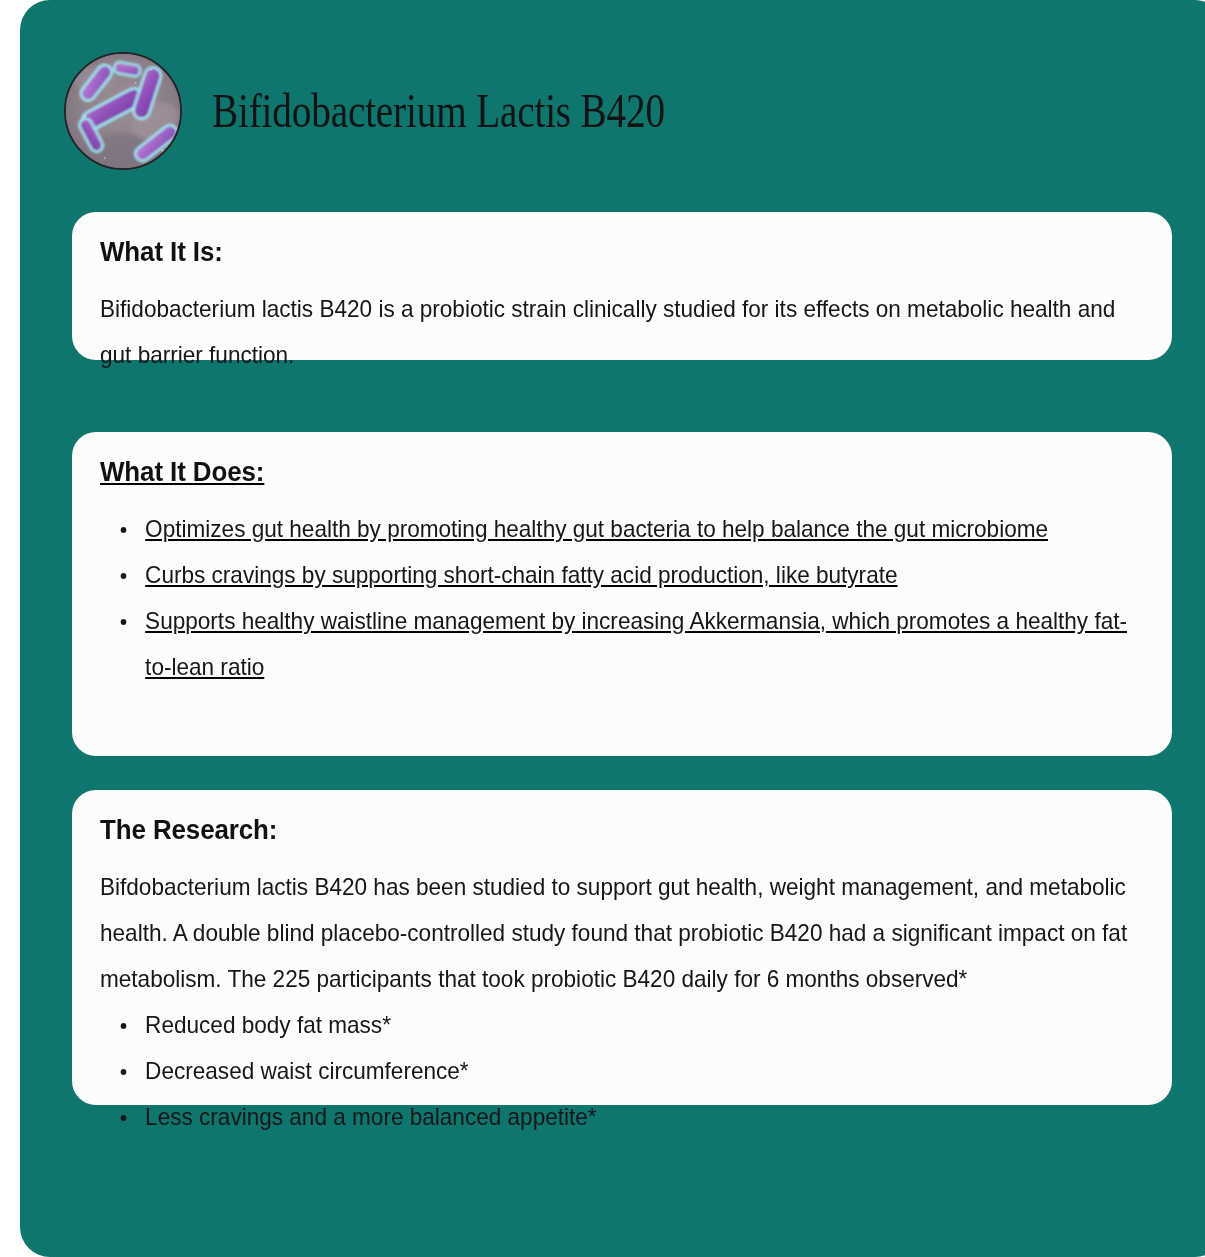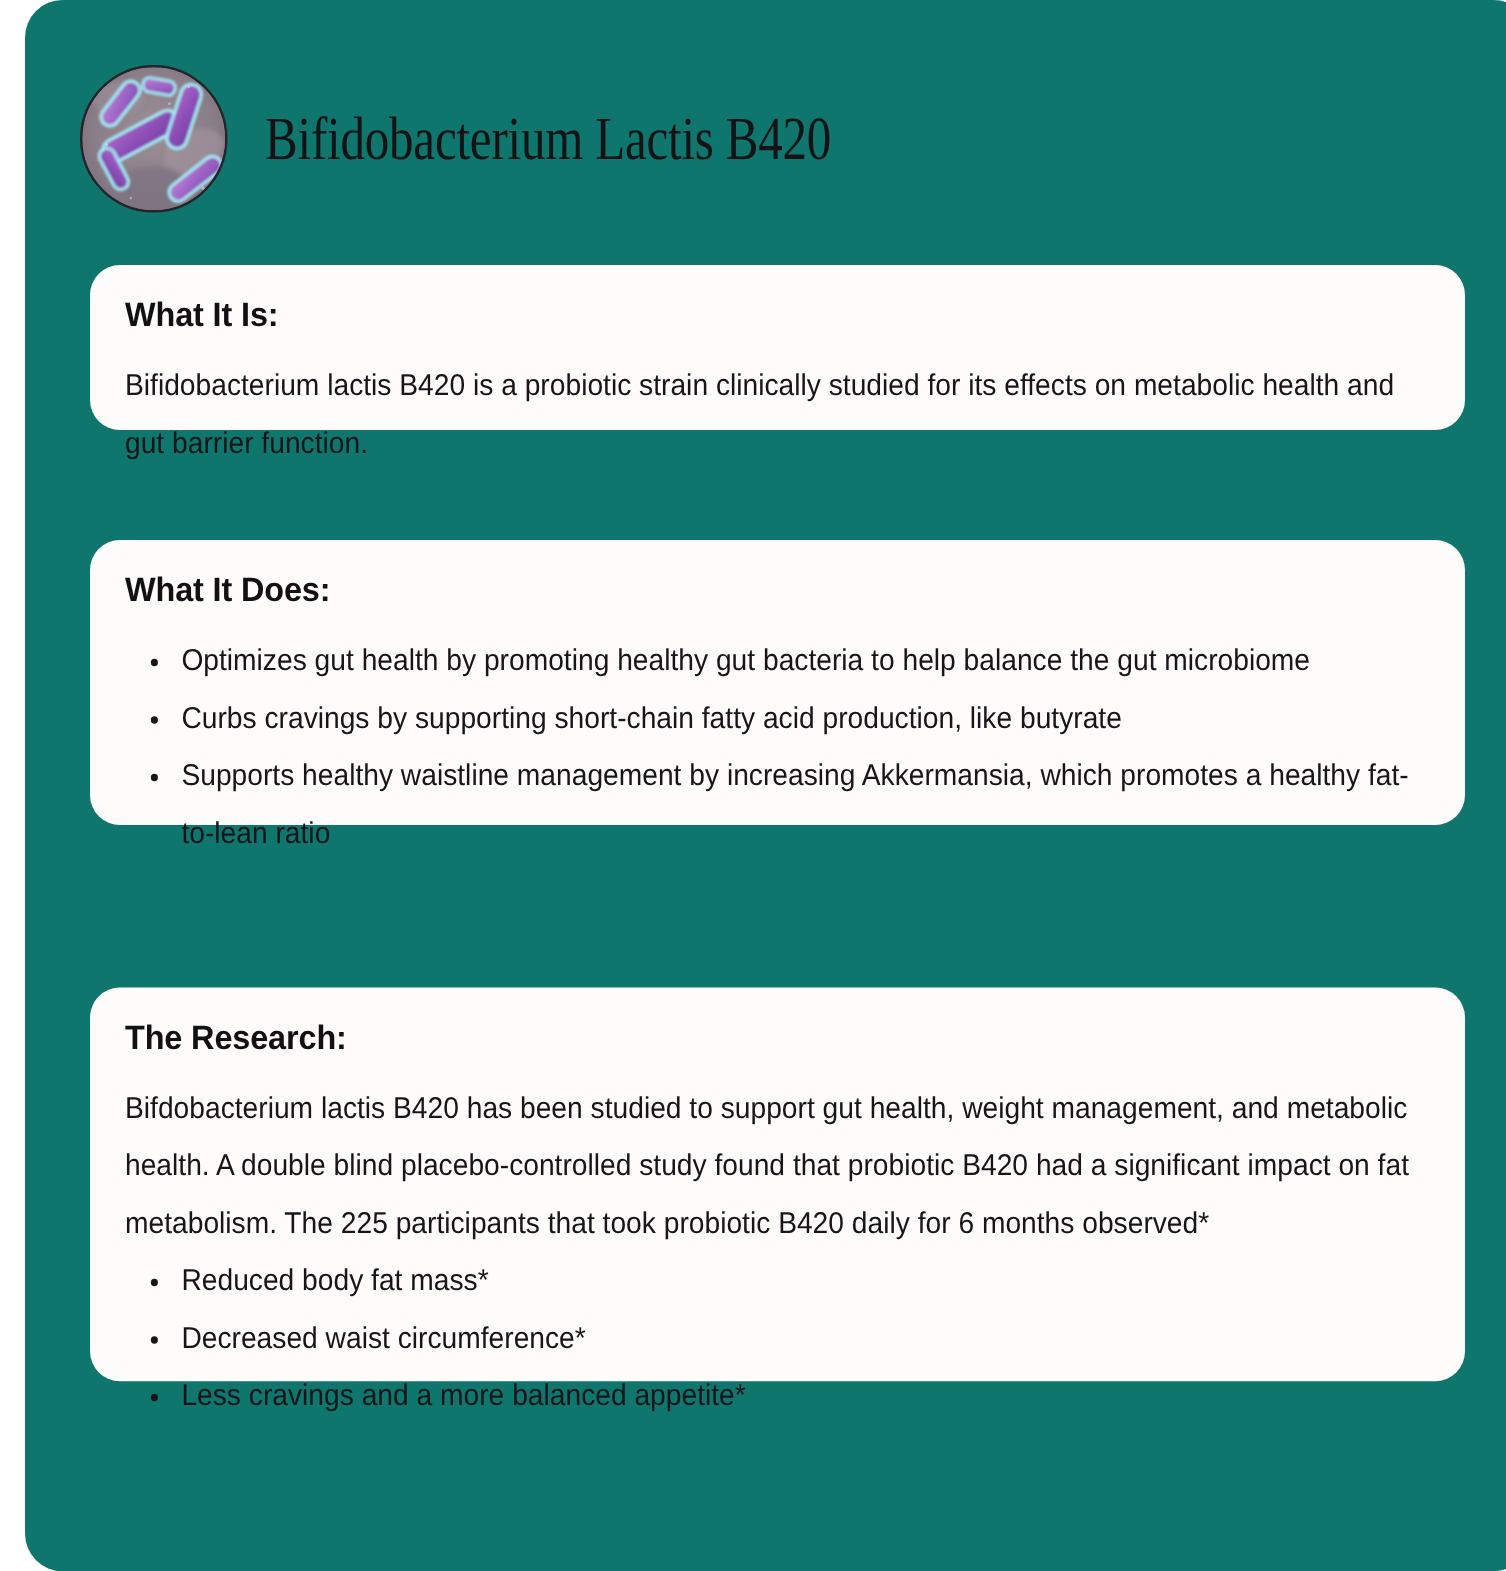--- a/index.html
+++ b/index.html
@@ -63,22 +63,22 @@
   
   .card {
     position: absolute;
     left: 52px;
     width: 1100px;
     background: #FDFCFA;
     border-radius: 24px;
     box-sizing: border-box;
     padding: 0;
   }
-  #card-what-it-is    { top: 212px; height: 132px; }
-  #card-what-it-does  { top: 432px; height: 228px; }
+  #card-what-it-is    { top: 212px; height: 148px; }
+  #card-what-it-does  { top: 432px; height: 324px; text-decoration: underline; }
   #card-the-research  { top: 790px; height: 315px; }
 
   .card-inner { padding: 26px 28px 0 28px; }
 
   .card-heading {
     font-family: "Liberation Sans", sans-serif;
     font-weight: bold;
     font-size: 27px;
     line-height: 1.1;
     color: #111114;

